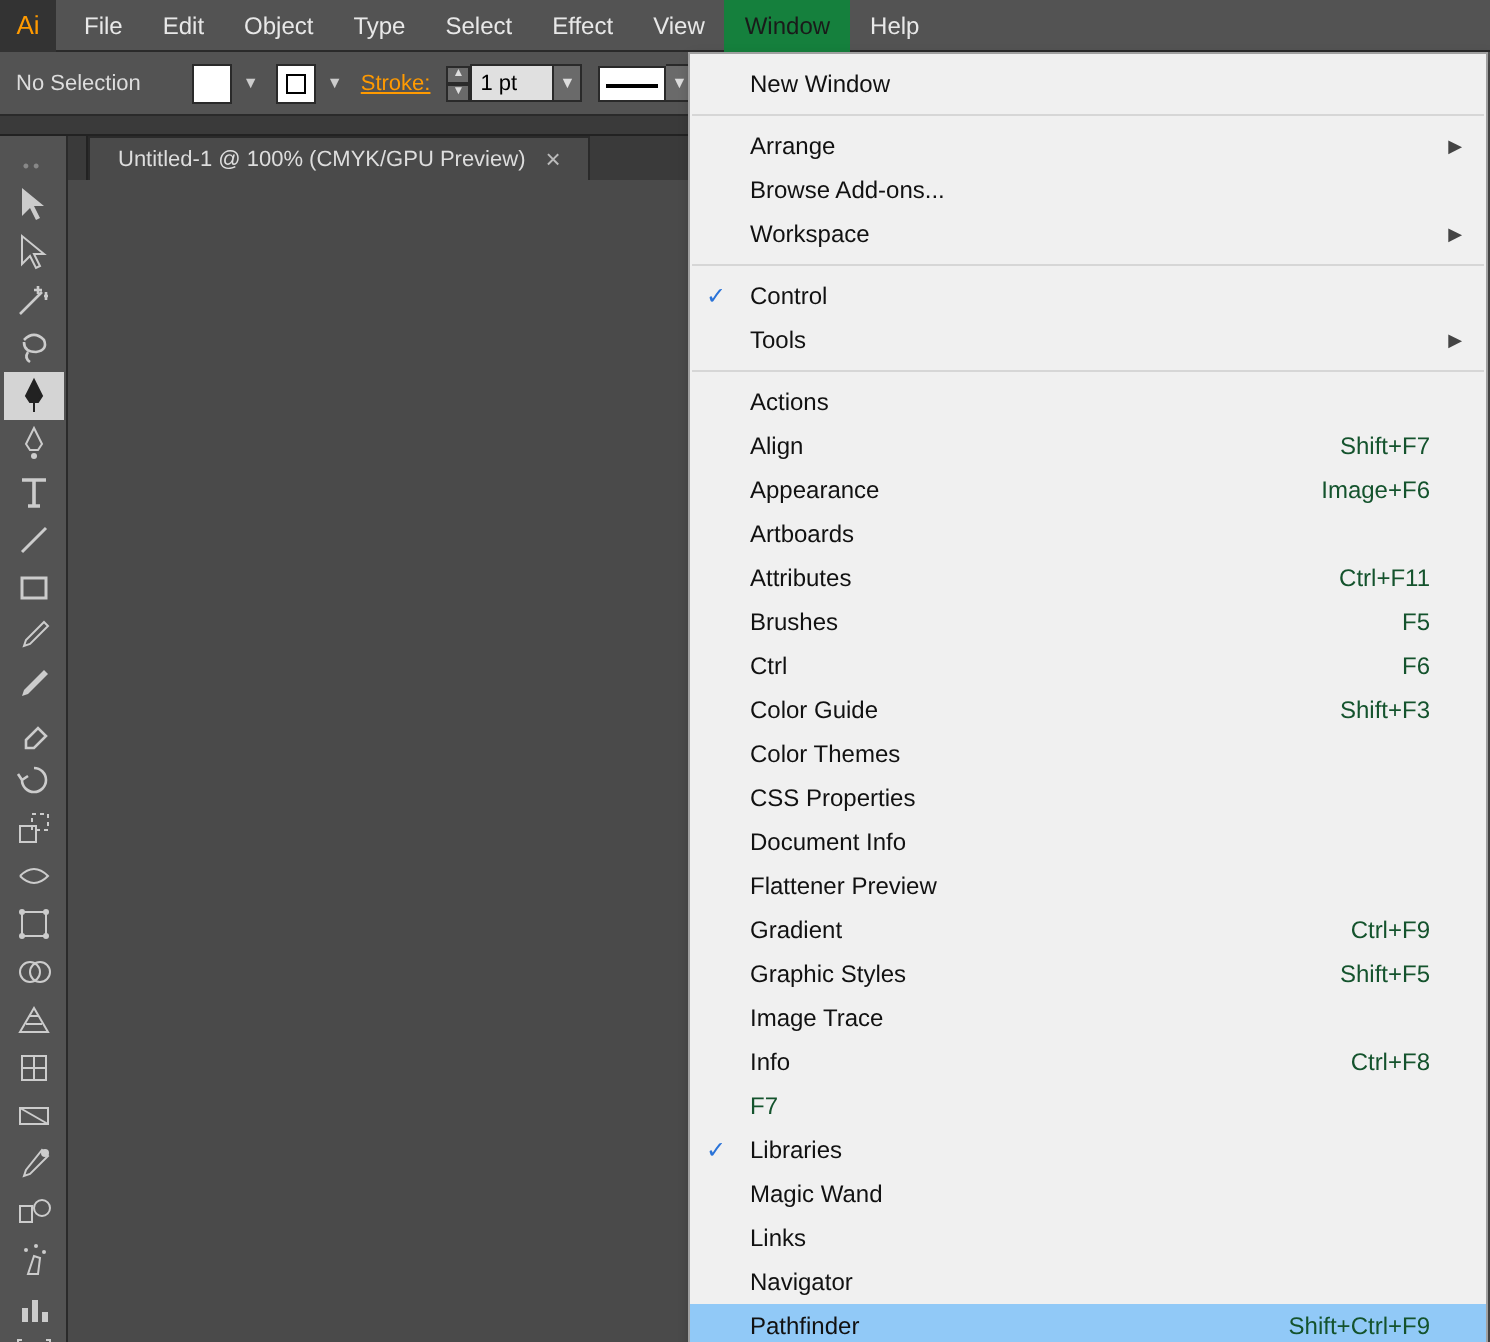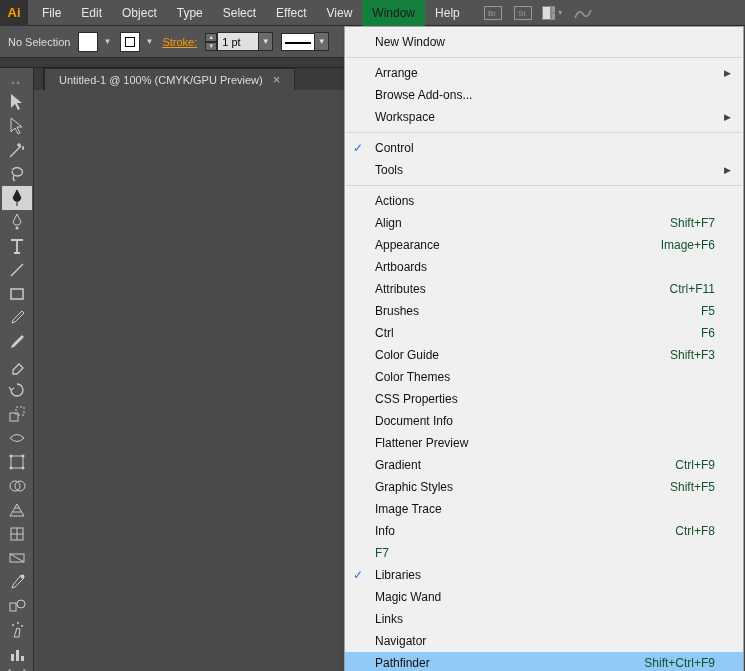--- a/index.html
+++ b/index.html
@@ -1,29 +1,29 @@
 <!DOCTYPE html>
 <html><head>
 <meta charset="utf-8">
 <style>
   * { box-sizing: border-box; margin: 0; padding: 0; font-family: "Segoe UI", Tahoma, sans-serif; }
   body { width: 745px; height: 671px; overflow: hidden; background: #4a4a4a; position: relative; }
   
   
   .menubar { height: 26px; background: #535353; display: flex; align-items: center; border-bottom: 1px solid #2a2a2a; }
-  .app-icon { width: 28px; height: 26px; display: flex; align-items: center; justify-content: center; color: #ff9a00; font-weight: bold; font-size: 13px; background: #333; margin-right: 4px; }
+  .app-icon { width: 28px; height: 26px; display: flex; align-items: center; justify-content: center; color: #ff9a00; font-weight: normal; font-size: 13px; background: #333; margin-right: 4px; }
   .menu-item { color: #e8e8e8; font-size: 12px; padding: 0 10px; height: 26px; display: flex; align-items: center; cursor: pointer; }
   .menu-item.open { background: #15803d; color: #1a1a1a; }
   .menubar-icons { margin-left: 12px; display: flex; align-items: center; gap: 8px; }
   .mb-icon { width: 22px; height: 18px; display: flex; align-items: center; justify-content: center; color: #999; }
   .mb-icon svg { display: block; }
   
   
   .optionsbar { height: 32px; background: #535353; border-bottom: 1px solid #2a2a2a; display: flex; align-items: center; padding: 0 8px; gap: 8px; }
-  .no-selection { color: #ddd; font-size: 11px; margin-right: 0; }
+  .no-selection { color: #ddd; font-size: 11px; margin-right: 18px; }
   .swatch-pair { display: flex; align-items: center; gap: 4px; }
   .swatch { width: 20px; height: 20px; border: 1px solid #2a2a2a; position: relative; }
   .swatch.fill { background: #fff; }
   .swatch.box { background: #fff; }
   .swatch.box::after { content:""; position:absolute; inset:4px; border:1px solid #000; }
   .swatch-caret { width: 10px; color: #ccc; font-size: 8px; text-align: center; }
   .stroke-label { color: #ff9a00; font-size: 11px; text-decoration: underline; }
   .spinner { display: flex; align-items: center; }
   .spin-btns { display: flex; flex-direction: column; }
   .spin-btn { width: 12px; height: 9px; background: #6a6a6a; border: 1px solid #2a2a2a; font-size: 6px; color: #ddd; line-height: 6px; text-align: center; }
@@ -71,47 +71,20 @@
       <div class="menu-item">File</div>
       <div class="menu-item">Edit</div>
       <div class="menu-item">Object</div>
       <div class="menu-item">Type</div>
       <div class="menu-item">Select</div>
       <div class="menu-item">Effect</div>
       <div class="menu-item">View</div>
       <div class="menu-item open">Window</div>
       <div class="menu-item">Help</div>
     </div>
-  <div class="menubar-icons">
-    <span class="mb-icon">
-        <svg width="18" height="14">
-          <rect x="0.5" y="0.5" width="17" height="13" fill="none" stroke="#999"></rect>
-          <text x="4" y="10" font-size="8" fill="#999">Br</text>
-        </svg>
-      </span>
-    <span class="mb-icon">
-        <svg width="18" height="14">
-          <rect x="0.5" y="0.5" width="17" height="13" fill="none" stroke="#999"></rect>
-          <text x="4" y="10" font-size="8" fill="#999">St</text>
-        </svg>
-      </span>
-    <span class="mb-icon">
-        <svg width="18" height="14">
-          <rect x="0.5" y="0.5" width="8" height="13" fill="#ddd" stroke="#888"></rect>
-          <rect x="9.5" y="0.5" width="8" height="6" fill="#999" stroke="#888"></rect>
-          <rect x="9.5" y="7.5" width="8" height="6" fill="#999" stroke="#888"></rect>
-        </svg>
-        <span style="font-size:7px;color:#999;margin-left:2px;">▼</span>
-      </span>
-    <span class="mb-icon">
-        <svg width="20" height="14">
-          <path d="M2 12 Q6 2 10 8 Q14 14 18 4" fill="none" stroke="#999" stroke-width="1.5"></path>
-        </svg>
-      </span>
-  </div>
 </div>
 
 <div class="optionsbar">
   <span class="no-selection">No Selection</span>
   <div class="swatch-pair">
     <div class="swatch fill"></div>
     <div class="swatch-caret">▼</div>
   </div>
   <div class="swatch-pair">
     <div class="swatch box"></div>

